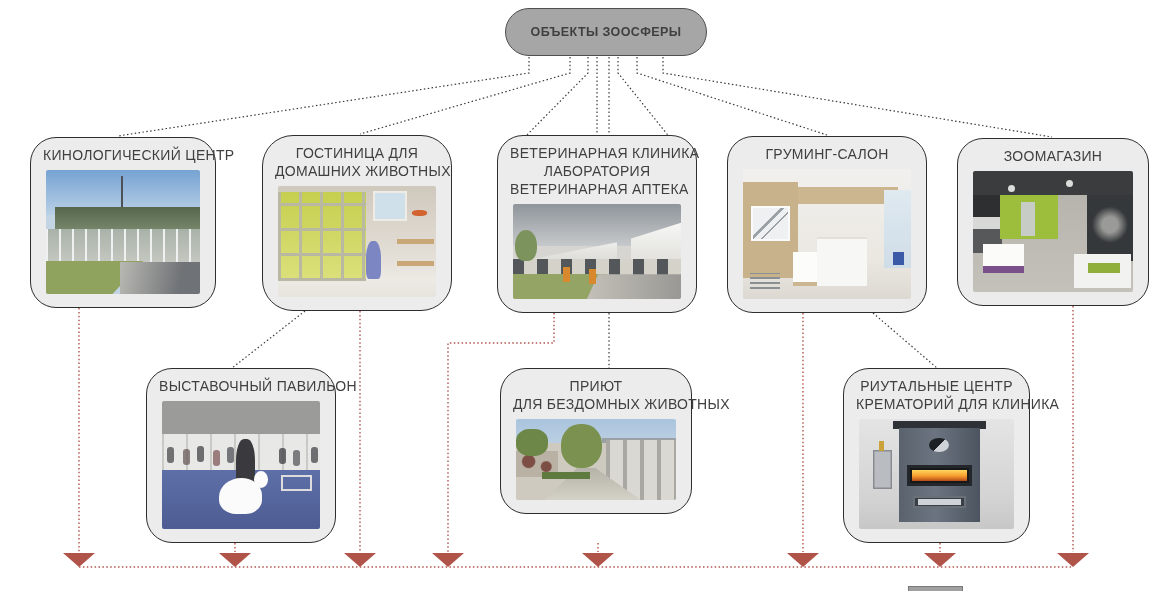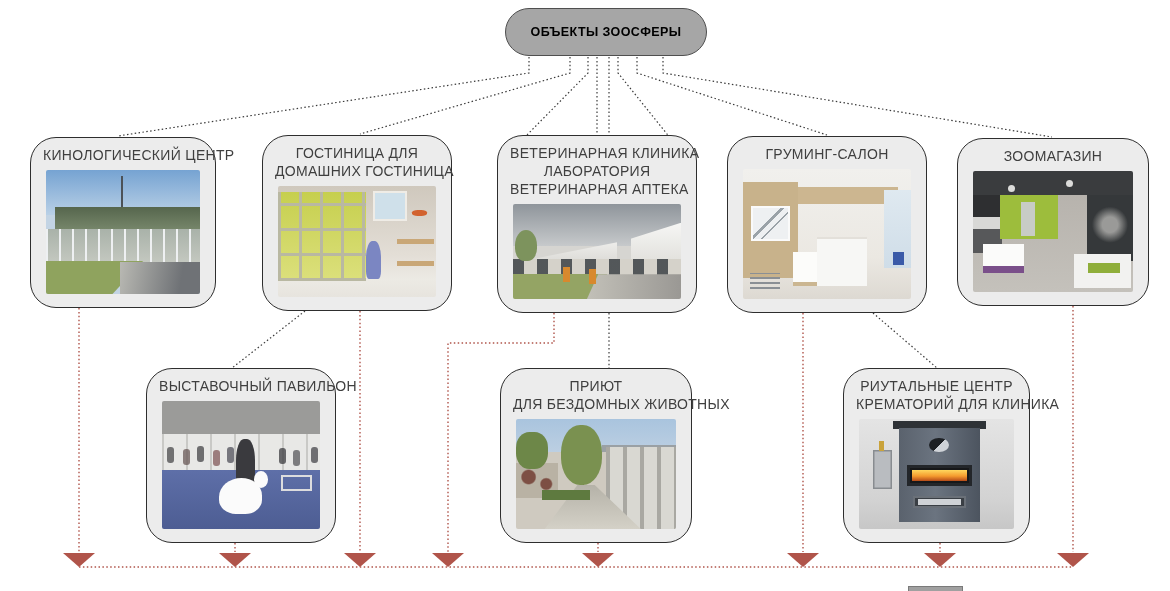--- a/index.html
+++ b/index.html
@@ -9,44 +9,44 @@
   }
   svg.wires{position:absolute;left:0;top:0;width:1170px;height:591px;}
   .edge{fill:none;stroke:#3a3a3a;stroke-width:1.2;stroke-dasharray:1.5 2.4;}
   .flow{fill:none;stroke:#b0544a;stroke-width:1.4;stroke-dasharray:1.5 2.4;}
   .flow-arrow{fill:#b0544a;stroke:none;}
 
   .root-pill{
     position:absolute;left:505px;top:8px;width:202px;height:48px;
     background:#a6a6a6;border:1.6px solid #4f4f4f;border-radius:26px;
     display:flex;align-items:center;justify-content:center;
-    font-size:12.5px;font-weight:bold;color:#000000;letter-spacing:.4px;
+    font-size:12.5px;font-weight:bold;color:#404040;letter-spacing:.4px;
     box-sizing:border-box;text-align:left;
   }
 
   .node{
     position:absolute;background:#ececec;border:1.6px solid #2e2e2e;border-radius:26px;
     box-sizing:border-box;display:flex;flex-direction:column;padding:9px 12px 13px;
   }
   .node .title{
     text-align:center;color:#3f3f3f;font-size:14px;line-height:1.28;
     letter-spacing:.3px;flex:0 0 auto;
   }
   .node .title span{display:block;white-space:nowrap;}
   .photo{position:relative;flex:1 1 auto;margin:5px 3px 0;border-radius:2px;overflow:hidden;}
   .photo *{position:absolute;}
 
   
   .n-cyno   {left:30px;  top:137px; width:186px; height:171px;}
-  .n-hotel  {left:262px; top:135px; width:190px; height:176px;}
+  .n-hotel  {left:262px; top:135px; width:190px; height:176px;border-radius:31px;}
   .n-vet    {left:497px; top:135px; width:200px; height:178px;}
   .n-groom  {left:727px; top:136px; width:200px; height:177px;}
   .n-shop   {left:957px; top:138px; width:192px; height:168px;}
   .n-expo   {left:146px; top:368px; width:190px; height:175px;}
-  .n-shelter{left:500px; top:368px; width:192px; height:175px;}
+  .n-shelter{left:500px; top:368px; width:192px; height:146px;}
   .n-crem   {left:843px; top:368px; width:187px; height:175px;}
 
   
   .ph-kennel{background:linear-gradient(180deg,#76a3d2 0%,#b9d0e6 36%,#c3d4e4 36%);}
   .ph-kennel .k-building{left:6%;right:0;top:30%;height:19%;background:linear-gradient(180deg,#56664d,#78886c);}
   .ph-kennel .k-fence{left:0;right:0;top:48%;height:27%;background:
      repeating-linear-gradient(90deg,#eef0f2 0 2px,rgba(0,0,0,0) 2px 13px),
      linear-gradient(180deg,#a9b2a9,#c4c8c0);}
   .ph-kennel .k-grass{left:0;bottom:0;width:72%;height:27%;background:#8fa35e;clip-path:polygon(0 0,88% 0,60% 100%,0 100%);}
   .ph-kennel .k-path{right:0;bottom:0;width:52%;height:26%;background:linear-gradient(100deg,#b9b9b3 0%,#6f7276 75%);}
@@ -189,21 +189,21 @@
       <i class="k-building"></i>
       <i class="k-fence"></i>
       <i class="k-grass"></i>
       <i class="k-path"></i>
     </div>
   </div>
 
   <div class="node n-hotel">
     <div class="title">
       <span>ГОСТИНИЦА ДЛЯ</span>
-      <span>ДОМАШНИХ ГОСТИНИЦА</span>
+      <span>ДОМАШНИХ ЖИВОТНЫХ</span>
     </div>
     <div class="photo ph-hotel">
       <i class="h-lockers"></i>
       <i class="h-window"></i>
       <i class="h-shelf"></i>
       <i class="h-bowl"></i>
       <i class="h-person"></i>
     </div>
   </div>
 

